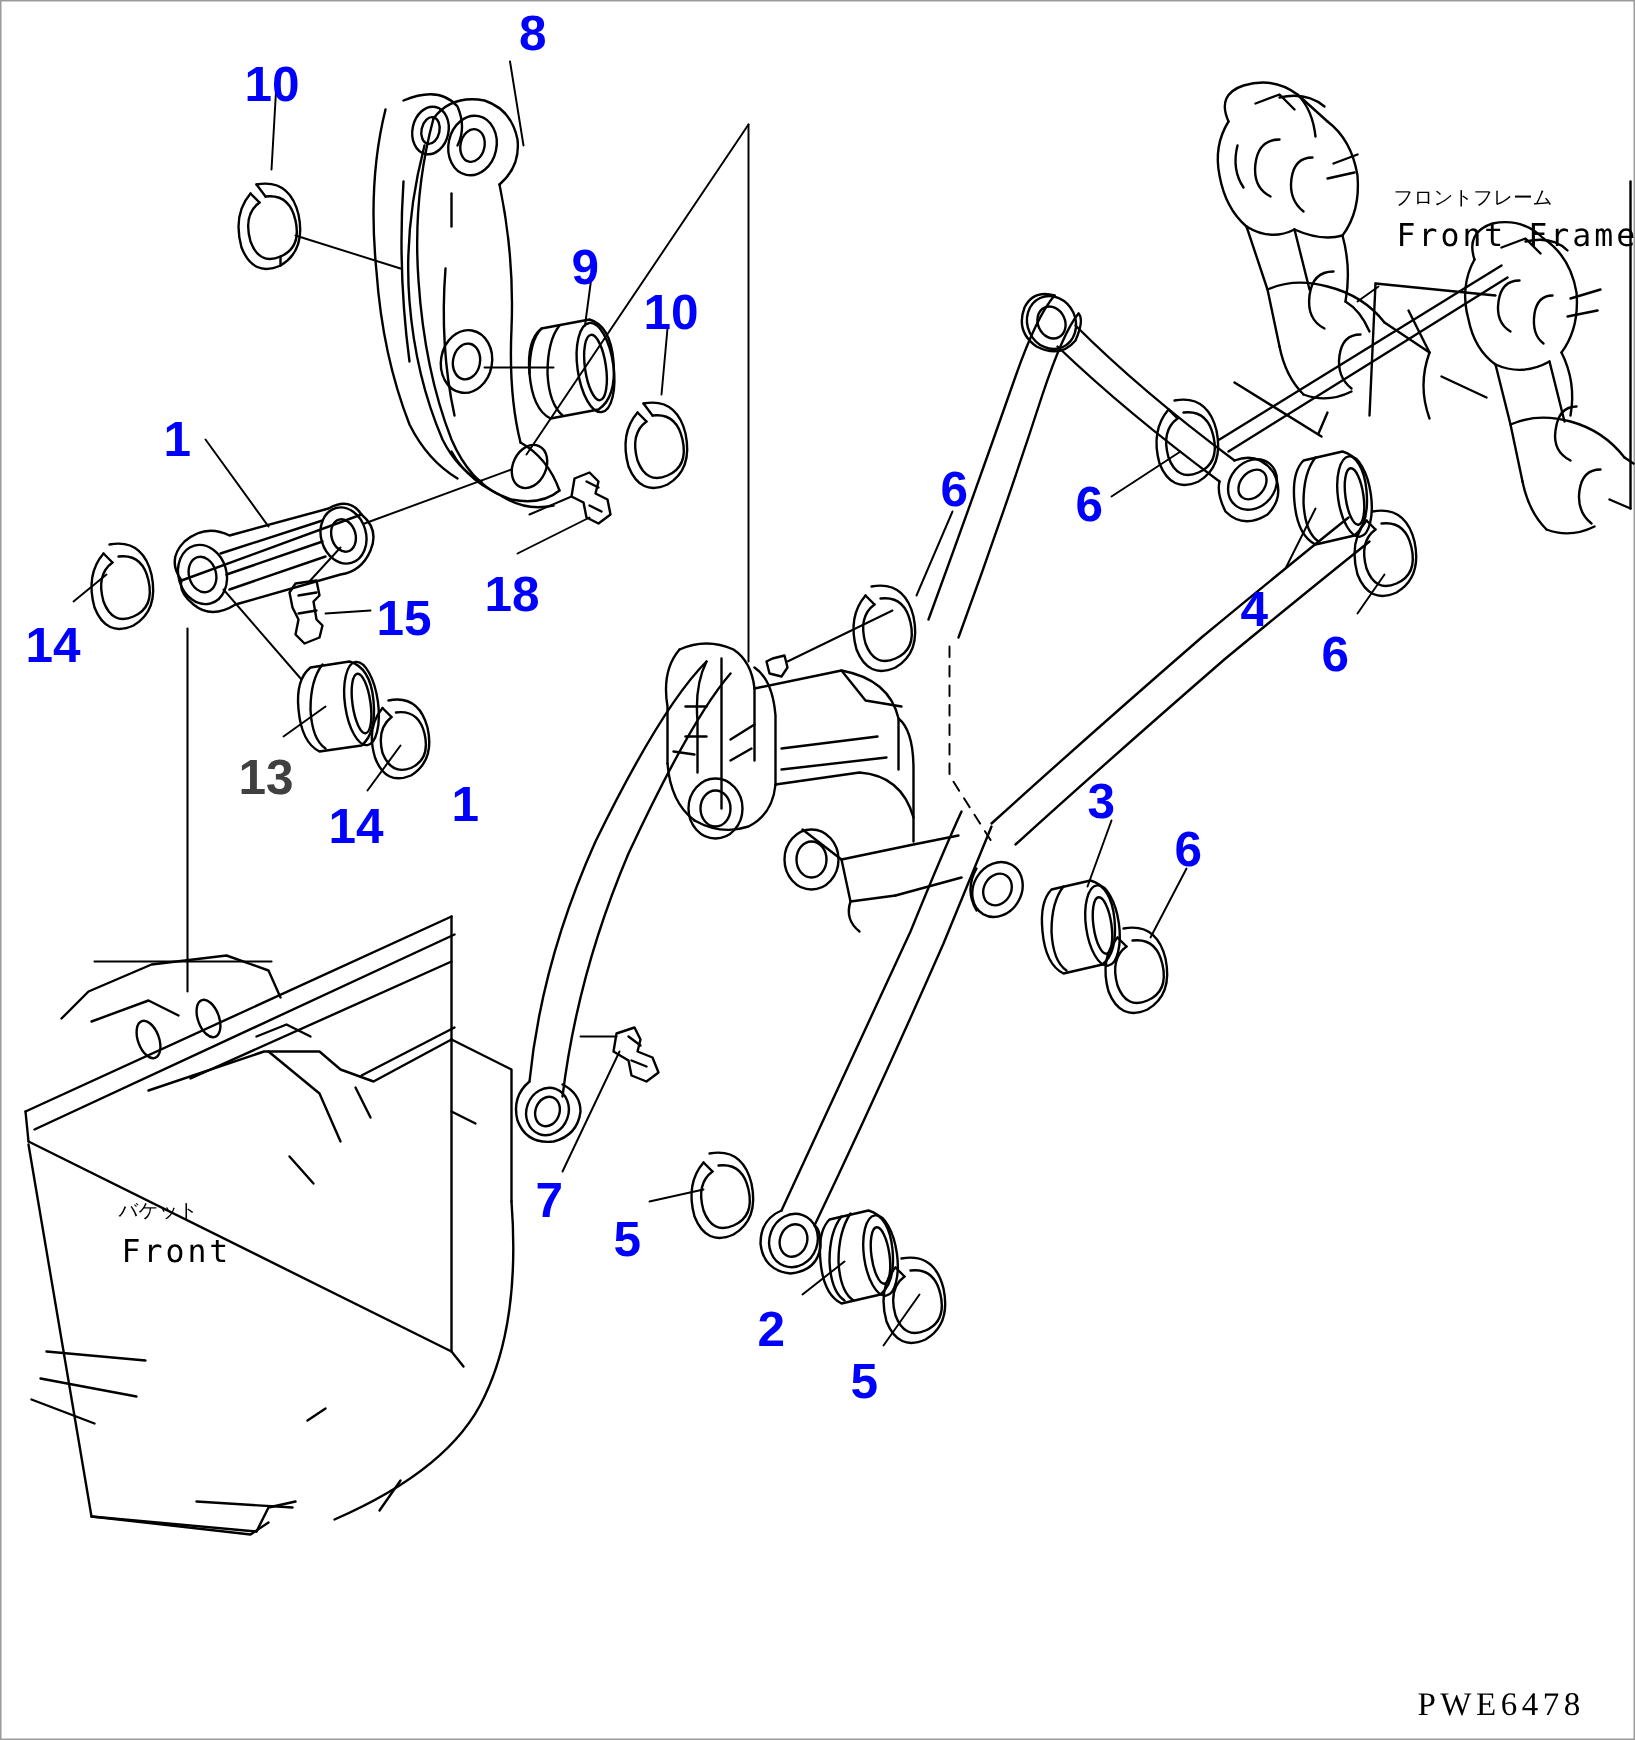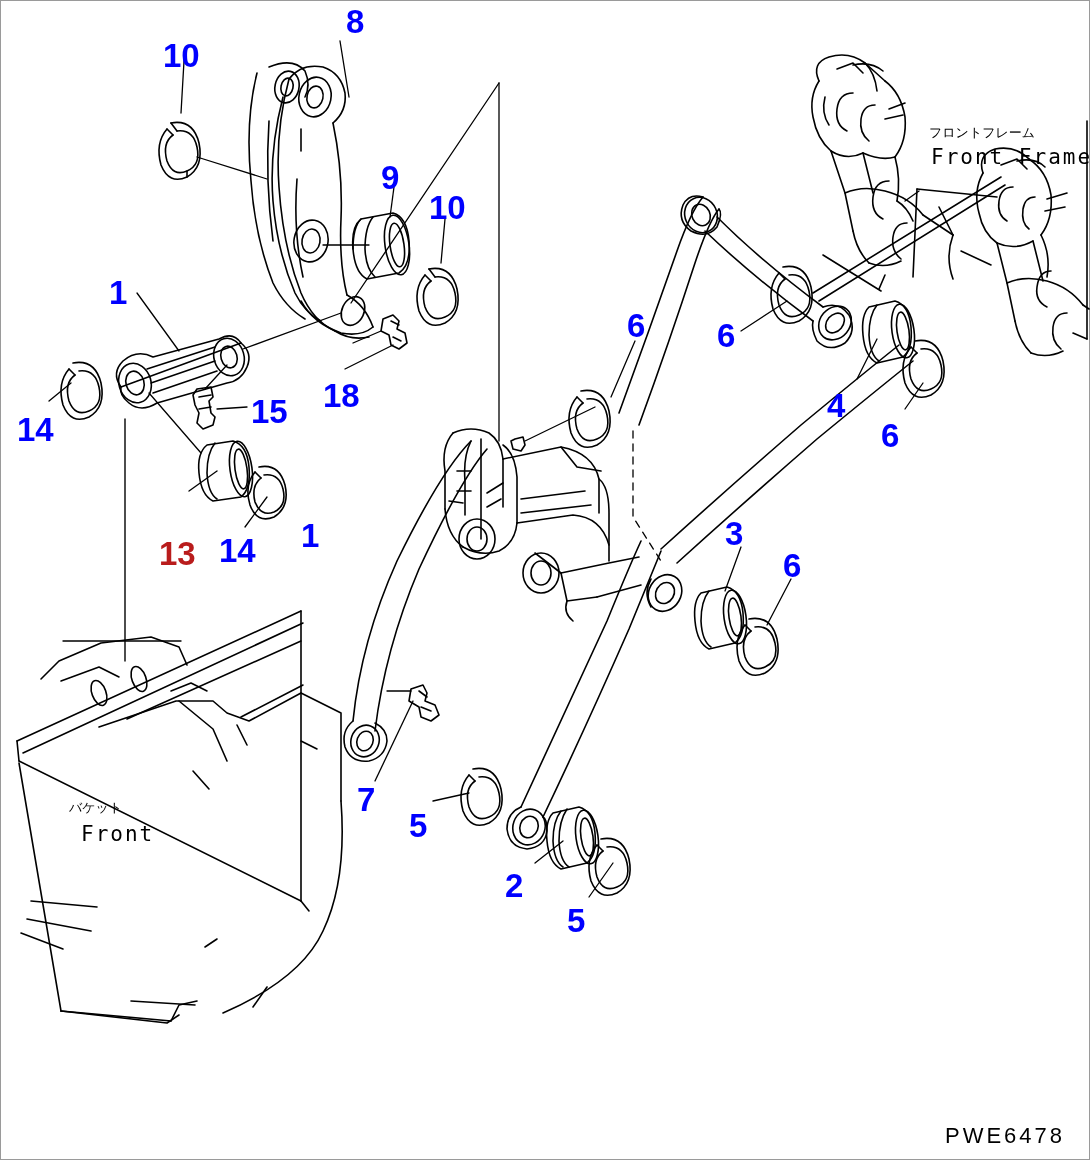--- a/index.html
+++ b/index.html
@@ -39,21 +39,21 @@
     color:#000;
     font-family:"DejaVu Sans Mono","Liberation Mono",monospace;
     font-size:21px;
     line-height:24px;
     letter-spacing:2px;
     white-space:nowrap;
   }
   .dwg-no{
     position:absolute;
     color:#000;
-    font-family:Liberation Sans, sans-serif;
+    font-family:Liberation Serif, serif;
     font-size:22px;
     letter-spacing:3px;
     white-space:nowrap;
   }
 </style>
 </head>
 <body>
 
 <div id="sheet">
 
@@ -456,39 +456,39 @@
       </g>
 
       <path d="M904,200 L918,190" stroke-width="1.3"></path>
 
     </g>
   </svg>
 
   <div class="jp-label" style="left:928px; top:120px;">フロントフレーム</div>
   <div class="en-label" style="left:930px; top:144px;">Front Frame</div>
 
-  <div class="jp-label" style="left:68px; top:795px;">バケット</div>
+  <div class="jp-label" style="left:78px; top:795px;">バケット</div>
   <div class="en-label" style="left:80px; top:821px;">Front</div>
 
   <div class="dwg-no" style="left:944px; top:1122px;">PWE6478</div>
 
   <div id="callout-layer">
       <div class="callout" style="left: 345px; top: 4px; color: rgb(0, 0, 255);">8</div>
       <div class="callout" style="left: 162px; top: 38px; color: rgb(0, 0, 255);">10</div>
       <div class="callout" style="left: 380px; top: 160px; color: rgb(0, 0, 255);">9</div>
       <div class="callout" style="left: 428px; top: 190px; color: rgb(0, 0, 255);">10</div>
       <div class="callout" style="left: 108px; top: 275px; color: rgb(0, 0, 255);">1</div>
       <div class="callout" style="left: 626px; top: 308px; color: rgb(0, 0, 255);">6</div>
       <div class="callout" style="left: 716px; top: 318px; color: rgb(0, 0, 255);">6</div>
       <div class="callout" style="left: 826px; top: 388px; color: rgb(0, 0, 255);">4</div>
       <div class="callout" style="left: 880px; top: 418px; color: rgb(0, 0, 255);">6</div>
       <div class="callout" style="left: 16px; top: 412px; color: rgb(0, 0, 255);">14</div>
       <div class="callout" style="left: 250px; top: 394px; color: rgb(0, 0, 255);">15</div>
       <div class="callout" style="left: 322px; top: 378px; color: rgb(0, 0, 255);">18</div>
-      <div class="callout" style="left: 158px; top: 500px; color: #b91c1c; margin-top: 36px;">13</div>
+      <div class="callout" style="left: 158px; top: 500px; color: #404040;">13</div>
       <div class="callout" style="left: 218px; top: 533px; color: rgb(0, 0, 255);">14</div>
       <div class="callout" style="left: 300px; top: 518px; color: rgb(0, 0, 255);">1</div>
       <div class="callout" style="left: 724px; top: 516px; color: rgb(0, 0, 255);">3</div>
       <div class="callout" style="left: 782px; top: 548px; color: rgb(0, 0, 255);">6</div>
       <div class="callout" style="left: 356px; top: 782px; color: rgb(0, 0, 255);">7</div>
       <div class="callout" style="left: 408px; top: 808px; color: rgb(0, 0, 255);">5</div>
       <div class="callout" style="left: 504px; top: 868px; color: rgb(0, 0, 255);">2</div>
       <div class="callout" style="left: 566px; top: 903px; color: rgb(0, 0, 255);">5</div>
     </div>
 

